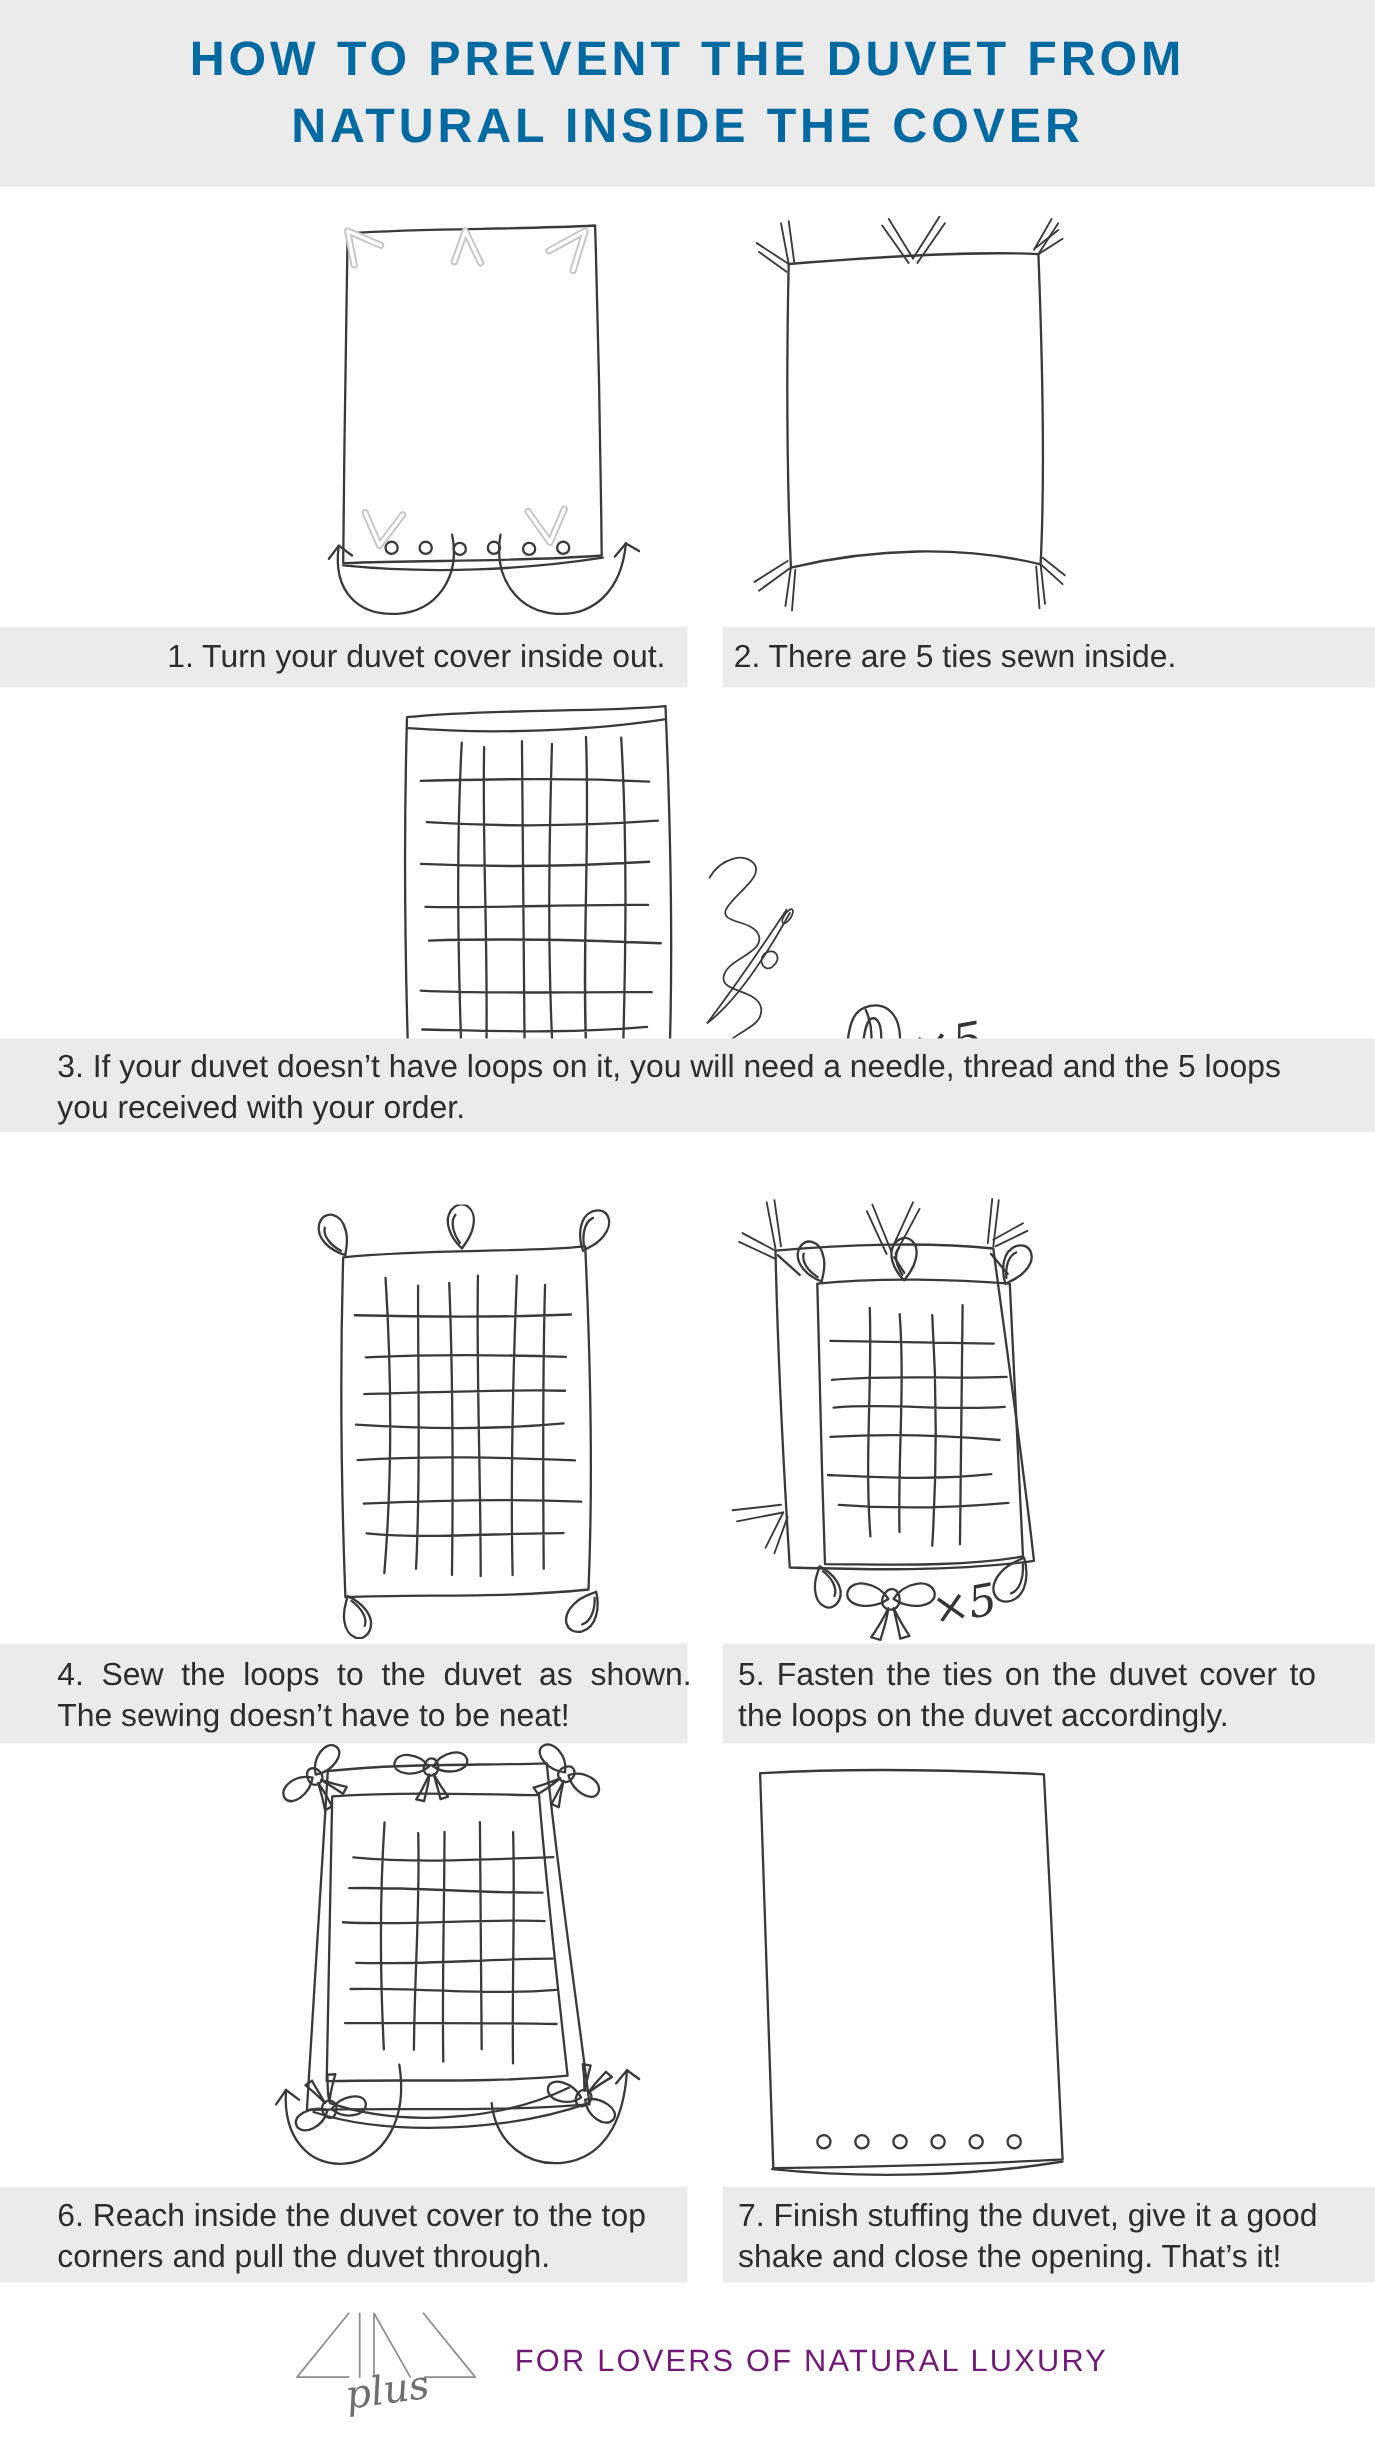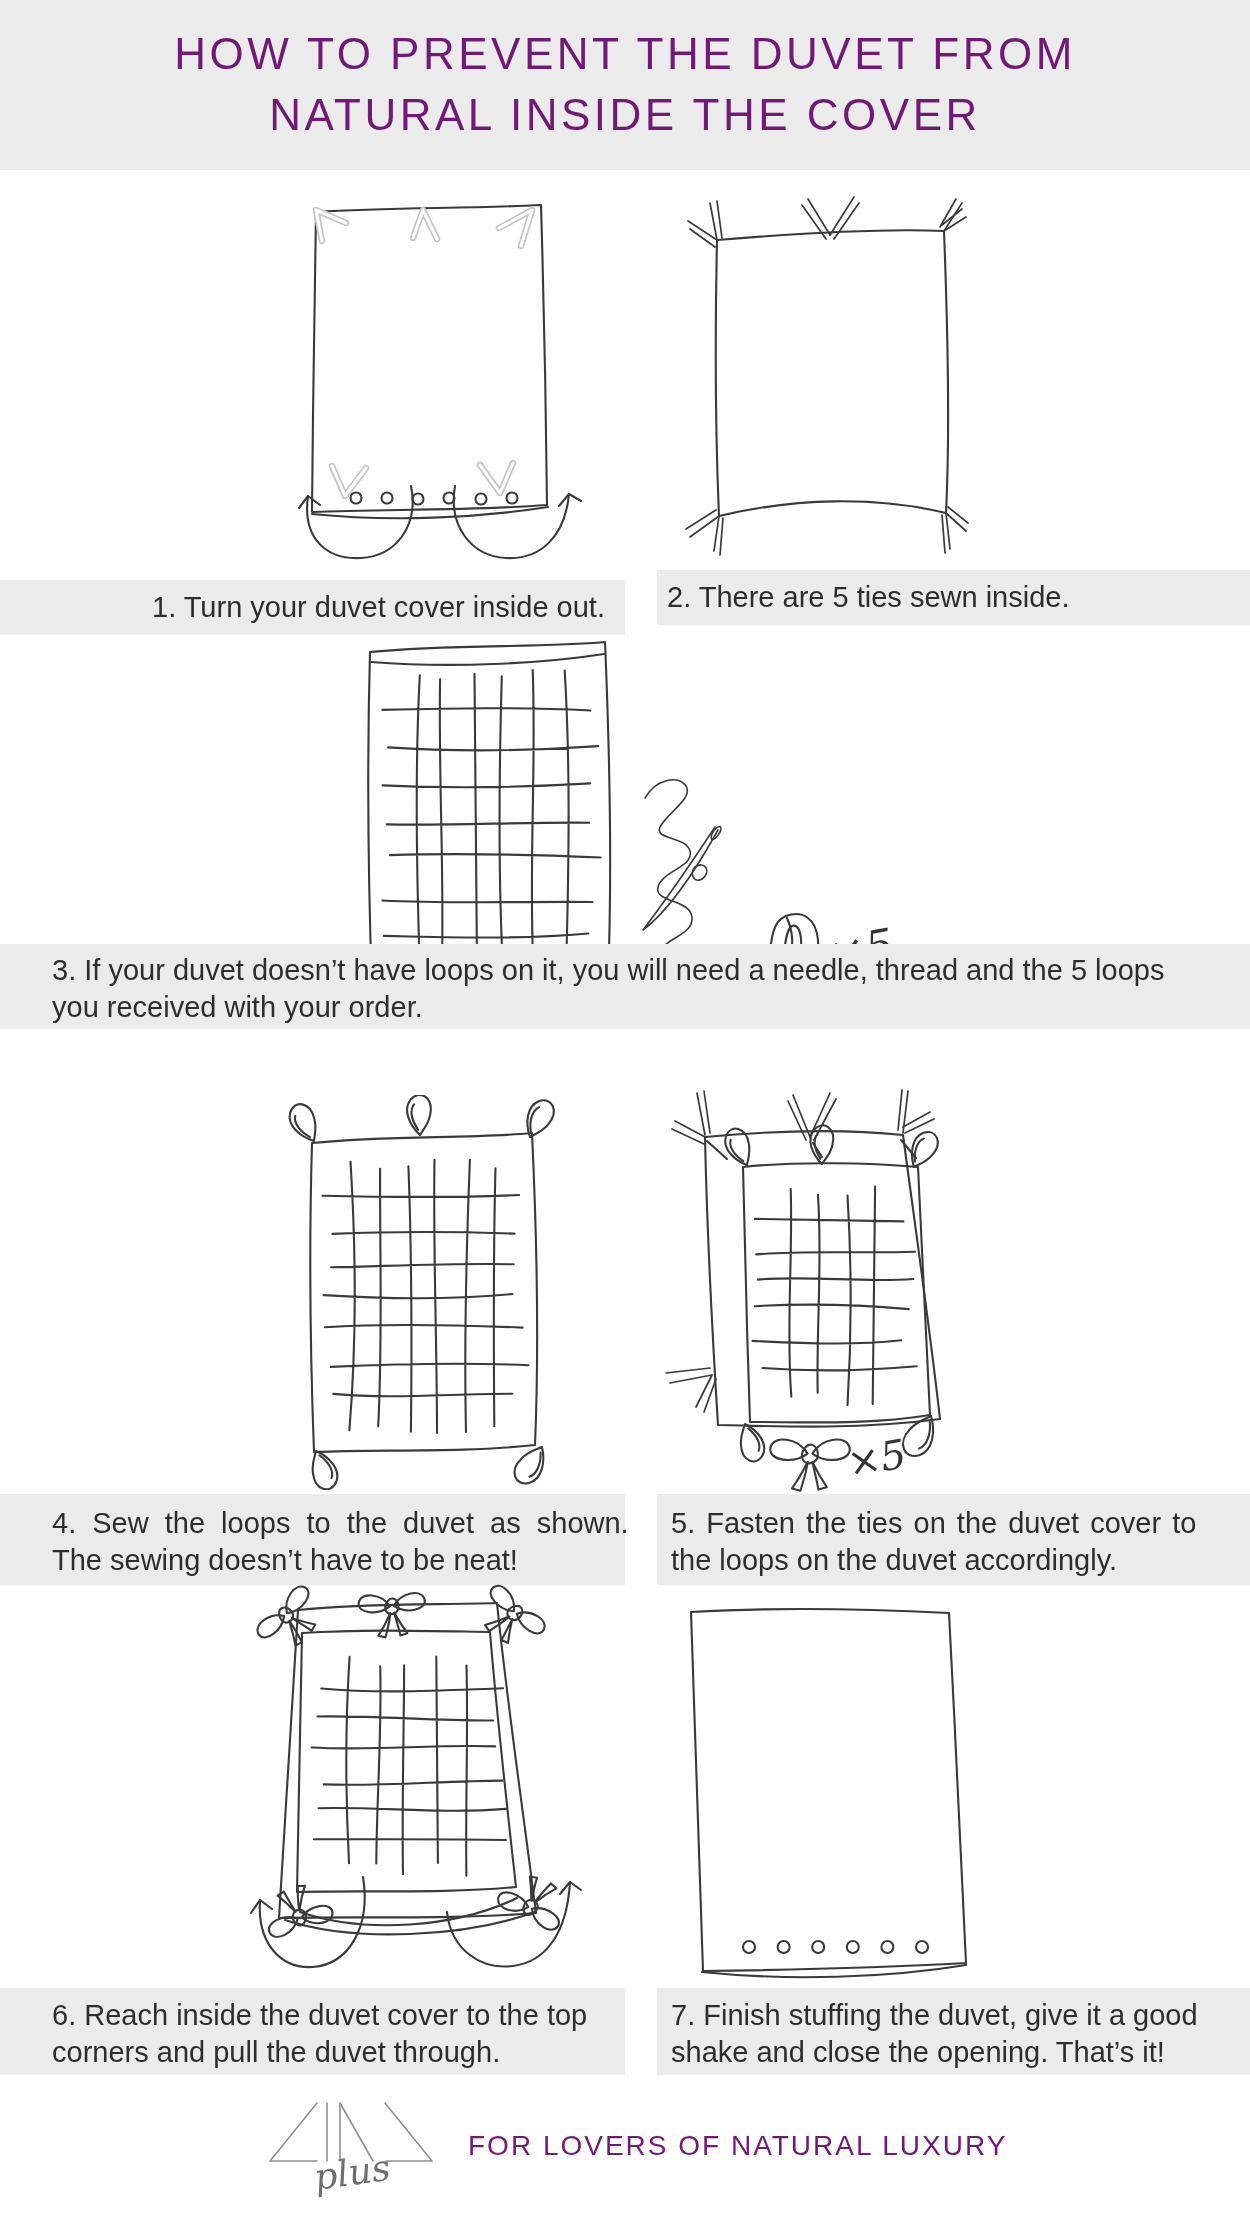--- a/index.html
+++ b/index.html
@@ -1,25 +1,25 @@
 <!DOCTYPE html>
 <html><head>
 <meta charset="utf-8">
 <style>
   html,body{margin:0;padding:0;background:#ffffff;}
   .page{position:relative;width:1250px;height:2222px;background:#ffffff;overflow:hidden;
         font-family:"Liberation Sans",sans-serif;color:#2d2d2d;}
   .band{position:absolute;background:#ebebeb;box-sizing:border-box;}
   
   .header{left:0;top:0;width:1250px;height:170px;display:flex;align-items:center;justify-content:center;}
-  .title{text-align:center;font-size:44px;letter-spacing:3.5px;color:#701a75;line-height:1.38;font-weight:400;}
+  .title{text-align:center;font-size:44px;letter-spacing:3.5px;color:#0369a1;line-height:1.38;font-weight:700;}
   
   .cap{position:absolute;background:#ebebeb;box-sizing:border-box;font-size:29px;line-height:37px;color:#2d2d2d;}
   .cap .ln{white-space:nowrap;}
-  .cap1{left:0;top:570;width:625px;height:55px;display:flex;align-items:center;justify-content:flex-end;padding-right:20px;top:570px;margin-top:10px;}
+  .cap1{left:0;top:570;width:625px;height:55px;display:flex;align-items:center;justify-content:flex-end;padding-right:20px;top:570px;}
   .cap2{left:657px;top:570px;width:593px;height:55px;display:flex;align-items:center;padding-left:10px;}
   .cap3{left:0;top:944px;width:1250px;height:85px;padding:8px 30px 0 52px;}
   .cap4{left:0;top:1494px;width:625px;height:91px;padding:11px 16px 13px 52px;}
   .cap4 .l1{word-spacing:8px;}
   .cap5{left:657px;top:1494px;width:593px;height:91px;padding:11px 45px 0 14px;}
   .cap5 .l1{word-spacing:3px;}
   .cap6{left:0;top:1988px;width:625px;height:87px;padding:9px 16px 0 52px;}
   .cap7{left:657px;top:1988px;width:593px;height:87px;padding:9px 45px 0 14px;}
   
   .illus{position:absolute;}

